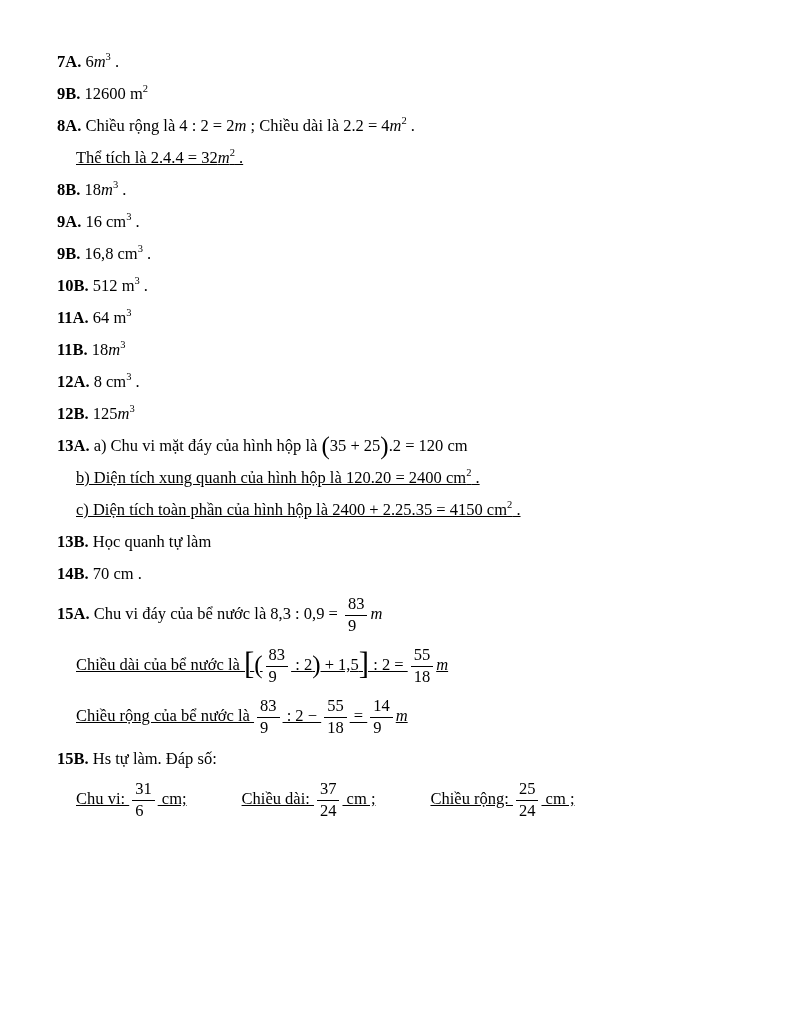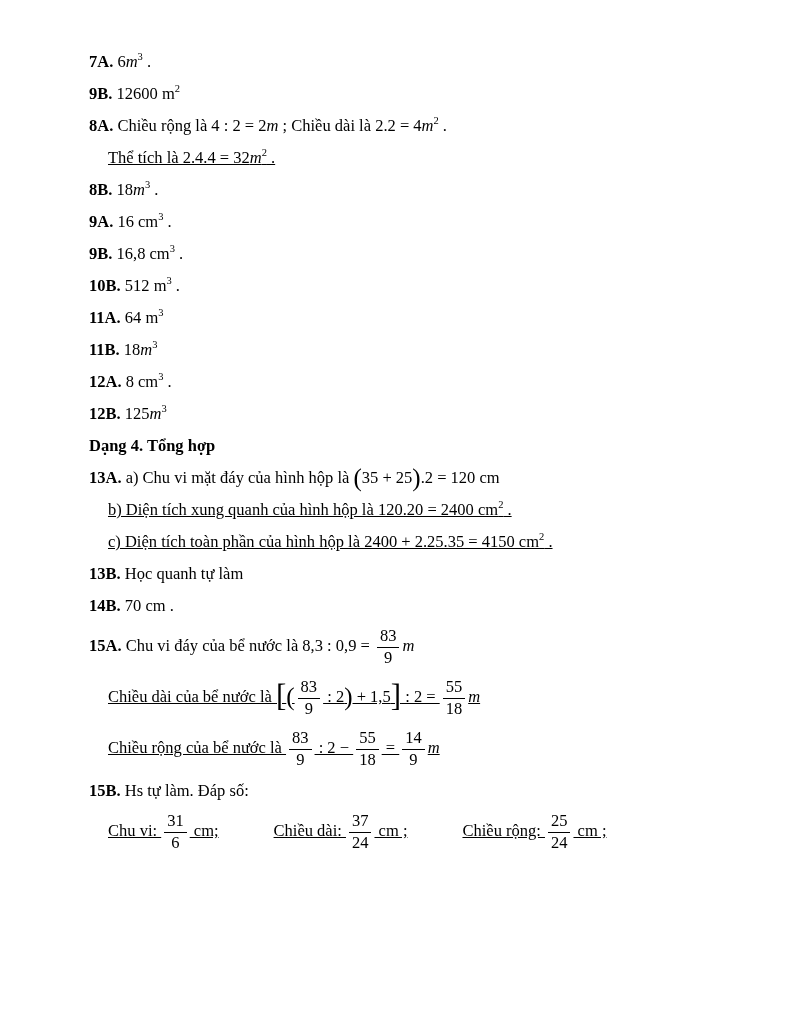--- a/index.html
+++ b/index.html
@@ -5,26 +5,26 @@
   * { margin:0; padding:0; box-sizing:border-box; }
   html, body { background:#ffffff; }
   body {
     width:792px; height:1024px;
     color:#000000;
     font-family:"Liberation Serif","DejaVu Serif",serif;
     font-size:16.5px;
     overflow:hidden;
   }
   .page { padding:51px 40px 0 57px; }
-  .line { margin-bottom:11px; line-height:21px; white-space:nowrap;margin-left:32px; }
+  .line { margin-bottom:11px; line-height:21px; white-space:nowrap; }
   .line.indent-1 { padding-left:19px;text-decoration:underline; }
   .label { font-weight:700; }
   .italic { font-style:italic; }
   .sup { font-size:10.5px; vertical-align:7px; line-height:0; }
-  .frac { display:inline-block; text-align:center; vertical-align:middle; margin:0 3px; line-height:1; }
+  .frac { display:inline-block; vertical-align:middle; margin:0 3px; line-height:1; }
   .frac .num { display:block; padding:1px 3px 2px; }
   .frac .den { display:block; border-top:1px solid #000; padding:2px 3px 1px; }
   .paren { font-size:25px; vertical-align:-3px; line-height:0; }
   .bracket { font-size:31px; vertical-align:-4px; line-height:0; font-weight:400; }
   .gap { display:inline-block; width:55px; }
 </style>
 </head>
 <body>
 
 <div class="page">
@@ -33,21 +33,20 @@
     <div class="line indent-0"><span class="label">8A.</span><span class="text"> Chiều rộng là 4 : 2 = 2</span><span class="italic">m</span><span class="text"> ; Chiều dài là 2.2 = 4</span><span class="italic">m</span><span class="sup">2</span><span class="text"> .</span></div>
     <div class="line indent-1"><span class="text">Thể tích là 2.4.4  = 32</span><span class="italic">m</span><span class="sup">2</span><span class="text"> .</span></div>
     <div class="line indent-0"><span class="label">8B.</span><span class="text"> 18</span><span class="italic">m</span><span class="sup">3</span><span class="text"> .</span></div>
     <div class="line indent-0"><span class="label">9A.</span><span class="text"> 16 cm</span><span class="sup">3</span><span class="text"> .</span></div>
     <div class="line indent-0"><span class="label">9B.</span><span class="text"> 16,8 cm</span><span class="sup">3</span><span class="text"> .</span></div>
     <div class="line indent-0"><span class="label">10B.</span><span class="text"> 512 m</span><span class="sup">3</span><span class="text"> .</span></div>
     <div class="line indent-0"><span class="label">11A.</span><span class="text"> 64 m</span><span class="sup">3</span></div>
     <div class="line indent-0"><span class="label">11B.</span><span class="text"> 18</span><span class="italic">m</span><span class="sup">3</span></div>
     <div class="line indent-0"><span class="label">12A.</span><span class="text"> 8 cm</span><span class="sup">3</span><span class="text"> .</span></div>
     <div class="line indent-0"><span class="label">12B.</span><span class="text"> 125</span><span class="italic">m</span><span class="sup">3</span></div>
-    <div class="line indent-0"><span class="label">Dạng 4. Tổng hợp</span></div>
     <div class="line indent-0"><span class="label">13A.</span><span class="text"> a) Chu vi mặt đáy của hình hộp là </span><span class="paren">(</span><span class="text">35 + 25</span><span class="paren">)</span><span class="text">.2 = 120 cm</span></div>
     <div class="line indent-1"><span class="text">b) Diện tích xung quanh của hình hộp là 120.20 = 2400 cm</span><span class="sup">2</span><span class="text"> .</span></div>
     <div class="line indent-1"><span class="text">c) Diện tích toàn phần của hình hộp là 2400 + 2.25.35 = 4150 cm</span><span class="sup">2</span><span class="text"> .</span></div>
     <div class="line indent-0"><span class="label">13B.</span><span class="text"> Học quanh tự làm</span></div>
     <div class="line indent-0"><span class="label">14B.</span><span class="text"> 70 cm .</span></div>
     <div class="line indent-0"><span class="label">15A.</span><span class="text"> Chu vi đáy của bể nước là 8,3 : 0,9 = </span><span class="frac"><span class="num">83</span><span class="den">9</span></span><span class="italic">m</span></div>
     <div class="line indent-1"><span class="text">Chiều dài của bể nước là </span><span class="bracket">[</span><span class="paren">(</span><span class="frac"><span class="num">83</span><span class="den">9</span></span><span class="text"> : 2</span><span class="paren">)</span><span class="text"> + 1,5</span><span class="bracket">]</span><span class="text"> : 2 = </span><span class="frac"><span class="num">55</span><span class="den">18</span></span><span class="italic">m</span></div>
     <div class="line indent-1"><span class="text">Chiều rộng của bể nước là </span><span class="frac"><span class="num">83</span><span class="den">9</span></span><span class="text"> : 2 − </span><span class="frac"><span class="num">55</span><span class="den">18</span></span><span class="text"> = </span><span class="frac"><span class="num">14</span><span class="den">9</span></span><span class="italic">m</span></div>
     <div class="line indent-0"><span class="label">15B.</span><span class="text"> Hs tự làm. Đáp số:</span></div>
     <div class="line indent-1"><span class="text">Chu vi: </span><span class="frac"><span class="num">31</span><span class="den">6</span></span><span class="text"> cm;</span><span class="gap"></span><span class="text">Chiều dài: </span><span class="frac"><span class="num">37</span><span class="den">24</span></span><span class="text"> cm ;</span><span class="gap"></span><span class="text">Chiều rộng: </span><span class="frac"><span class="num">25</span><span class="den">24</span></span><span class="text"> cm ;</span></div>

